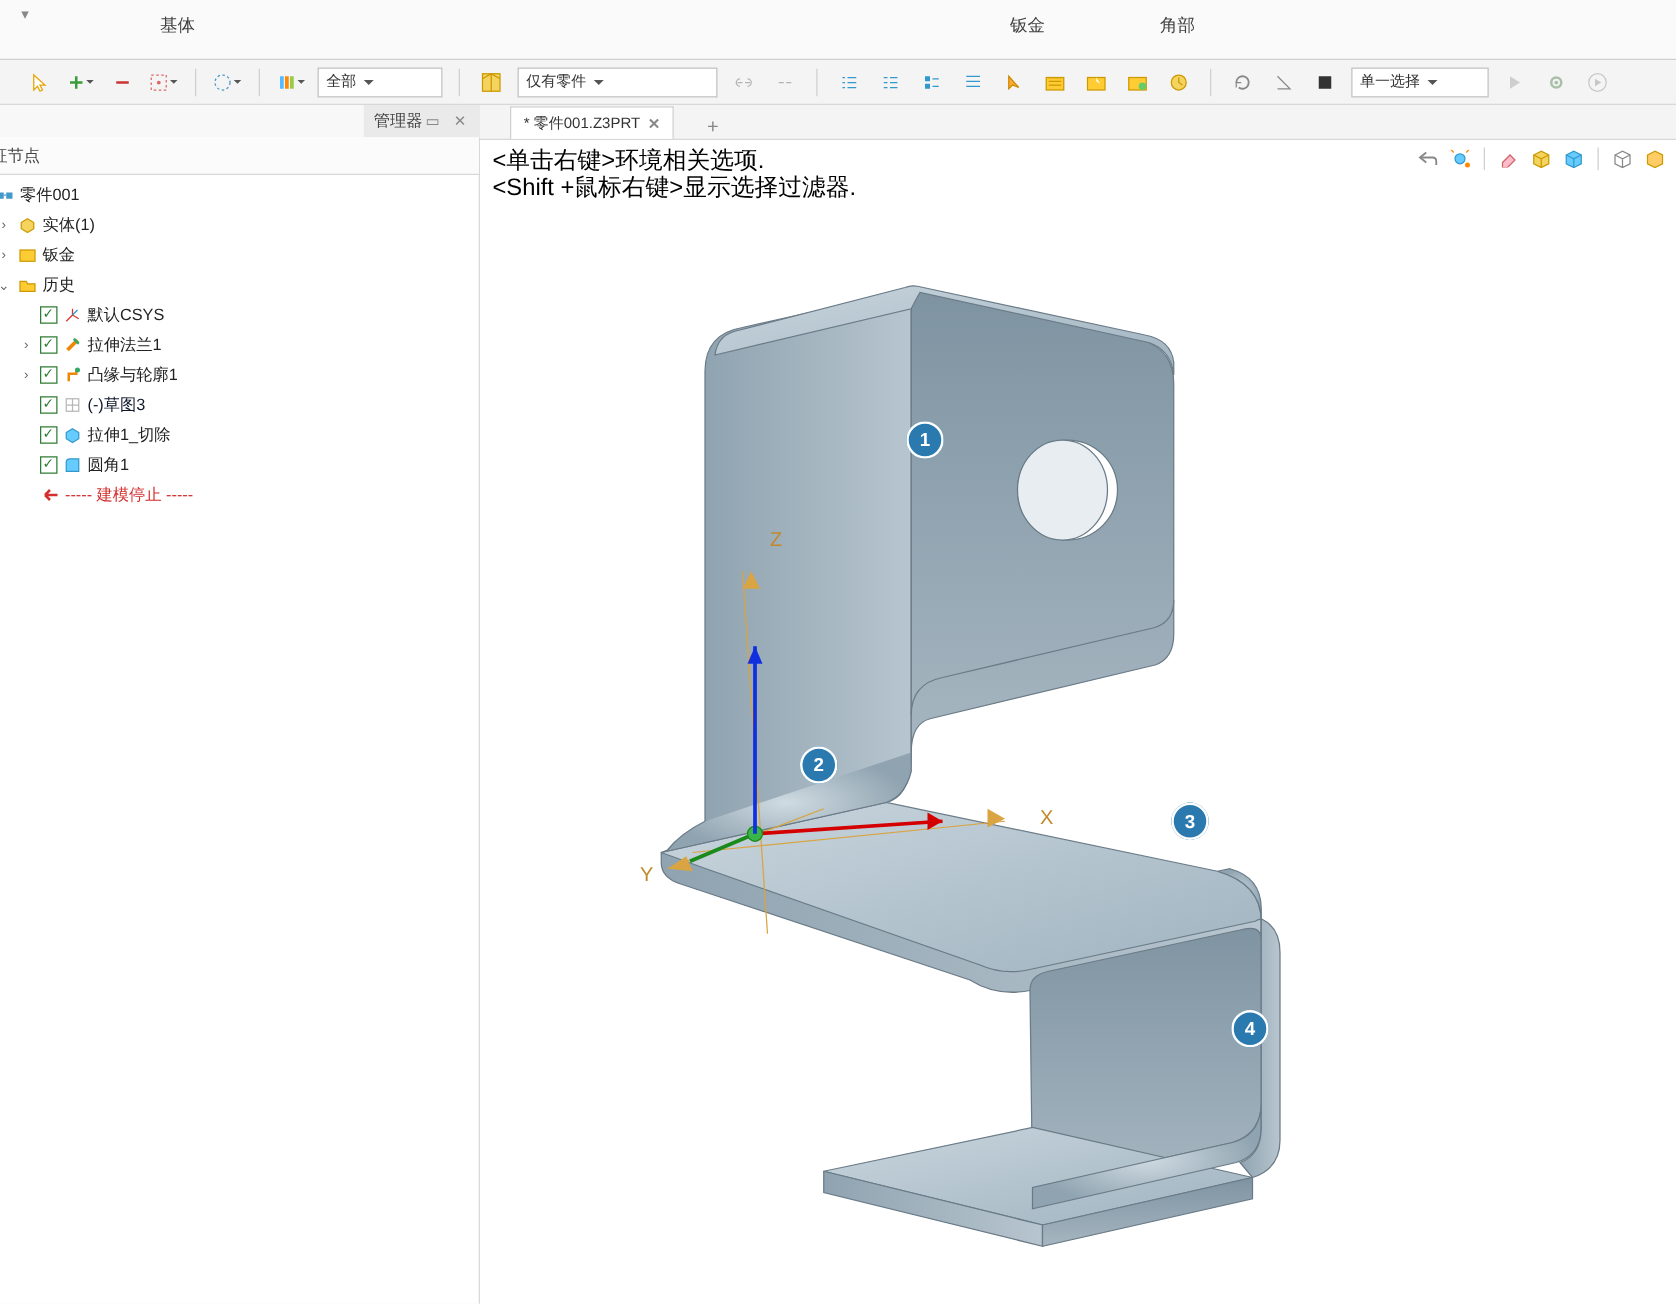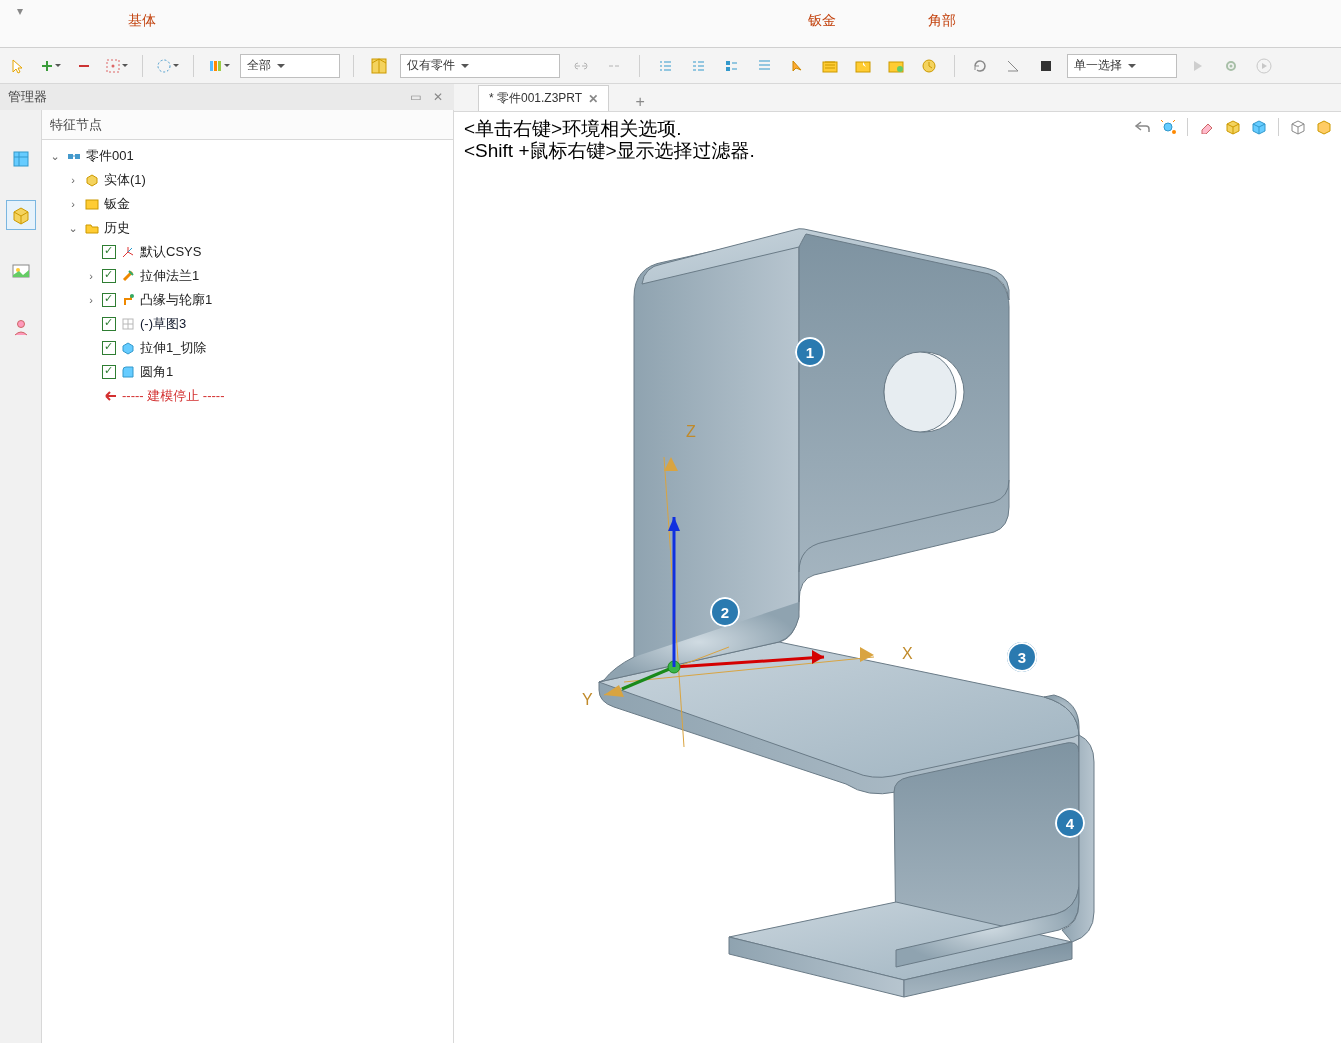--- a/index.html
+++ b/index.html
@@ -2,29 +2,29 @@
 <html><head>
 <meta charset="utf-8">
 <style>
 * { box-sizing: border-box; margin: 0; padding: 0; font-family: "Microsoft YaHei", Arial, sans-serif; }
 body { background: #fff; font-size: 12px; color: #333; overflow: hidden; }
 .app { width: 1341px; height: 1043px; display: flex; flex-direction: column; background: #f8f8f8; }
 
 
 .ribbon-tabs { display: flex; height: 48px; background: #fafafa; border-bottom: 1px solid #d0d0d0; }
 .ribbon-tabs .tab { padding: 0 24px; display: flex; align-items: flex-end; justify-content: center; flex-direction: column; cursor: pointer; }
-.ribbon-tabs .tab span { color: #c2410c; font-size: 14px; padding-bottom: 6px; font-family: Liberation Serif, serif; }
+.ribbon-tabs .tab span { color: #404040; font-size: 14px; padding-bottom: 6px; font-family: Liberation Serif, serif; }
 .ribbon-tabs .handle { width: 40px; text-align: center; color: #888; padding-top: 4px; }
 .tab.t1 { width: 140px; }
 .tab.t2 { width: 680px; }
 .tab.t3 { width: 340px; }
 .tab.t4 { width: 120px; }
 
 
-.toolbar { display: flex; align-items: center; height: 36px; background: #f4f4f4; border-bottom: 1px solid #d8d8d8; padding: 0 6px; gap: 9px; }
+.toolbar { display: flex; align-items: center; height: 36px; background: #f4f4f4; border-bottom: 1px solid #d8d8d8; padding: 0 20px; gap: 9px; }
 .tbtn { display: inline-flex; align-items: center; justify-content: center; width: 24px; height: 24px; border-radius: 2px; cursor: pointer; }
 .tsep { width: 1px; height: 22px; background: #d0d0d0; margin: 0 4px; }
 .tsel { height: 24px; border: 1px solid #bfbfbf; background: #fff; display: inline-flex; align-items: center; padding: 0 6px; gap: 6px; font-size: 12px; color: #333; min-width: 100px; }
 .tsel .caret { border: 4px solid transparent; border-top-color: #555; margin-top: 4px; }
 .tbtn.caret::after { content: ""; border: 3px solid transparent; border-top-color: #555; margin-left: 2px; margin-top: 3px; }
 
 
 .main { display: flex; flex: 1; min-height: 0; }
 .side-icons { width: 42px; background: #f1f1f1; border-right: 1px solid #d8d8d8; display: flex; flex-direction: column; align-items: center; padding-top: 34px; gap: 26px; }
 .side-icons .sic { width: 30px; height: 30px; display: flex; align-items: center; justify-content: center; cursor: pointer; border: 1px solid transparent; }
@@ -232,21 +232,21 @@
     <div class="tbtn" style="opacity:.6">
         <svg width="16" height="16">
           <circle cx="8" cy="8" r="7" fill="none" stroke="#aaa"></circle>
           <path d="M6 5 L11 8 L6 11 Z" fill="#aaa"></path>
         </svg>
       </div>
   </div>
 
   <div class="main">
 
-    <div style="display:flex; flex-direction:column; width:454px;">
+    <div style="display:flex; flex-direction:column; width:384px;align-items:flex-end;">
       <div class="panel-title">
         <span>管理器</span>
         <div class="btns">
           <span class="pb">▭</span>
           <span class="pb">✕</span>
         </div>
       </div>
       <div style="display:flex; flex:1; min-height:0;">
         <div class="side-icons">
           <div class="sic">

